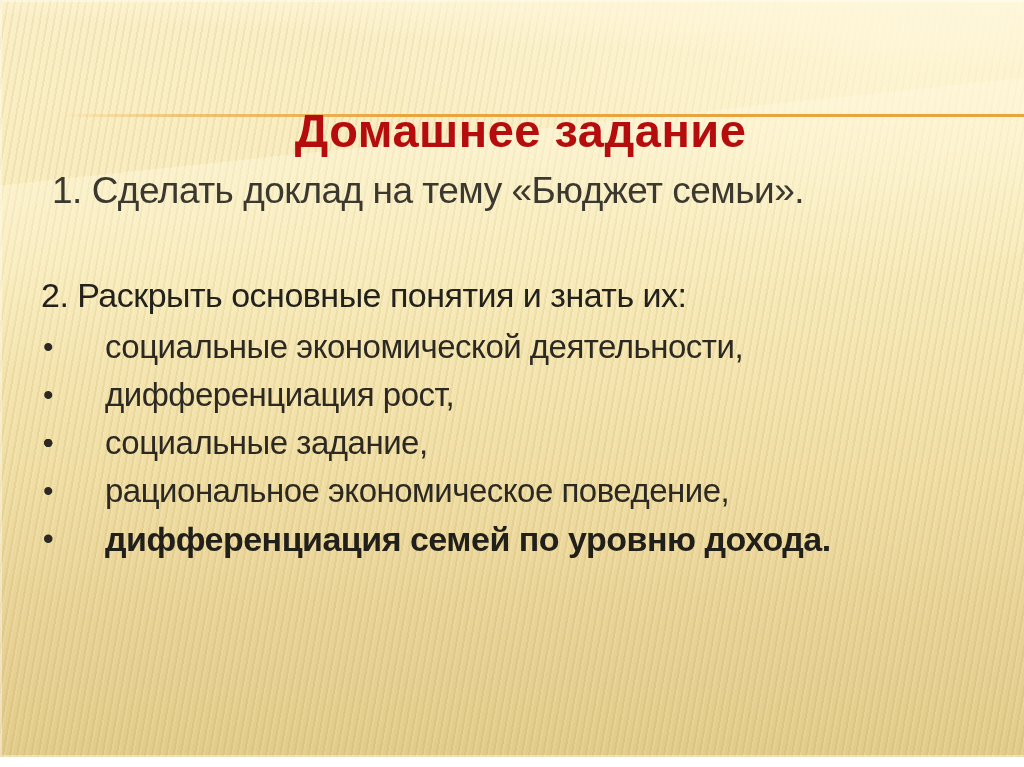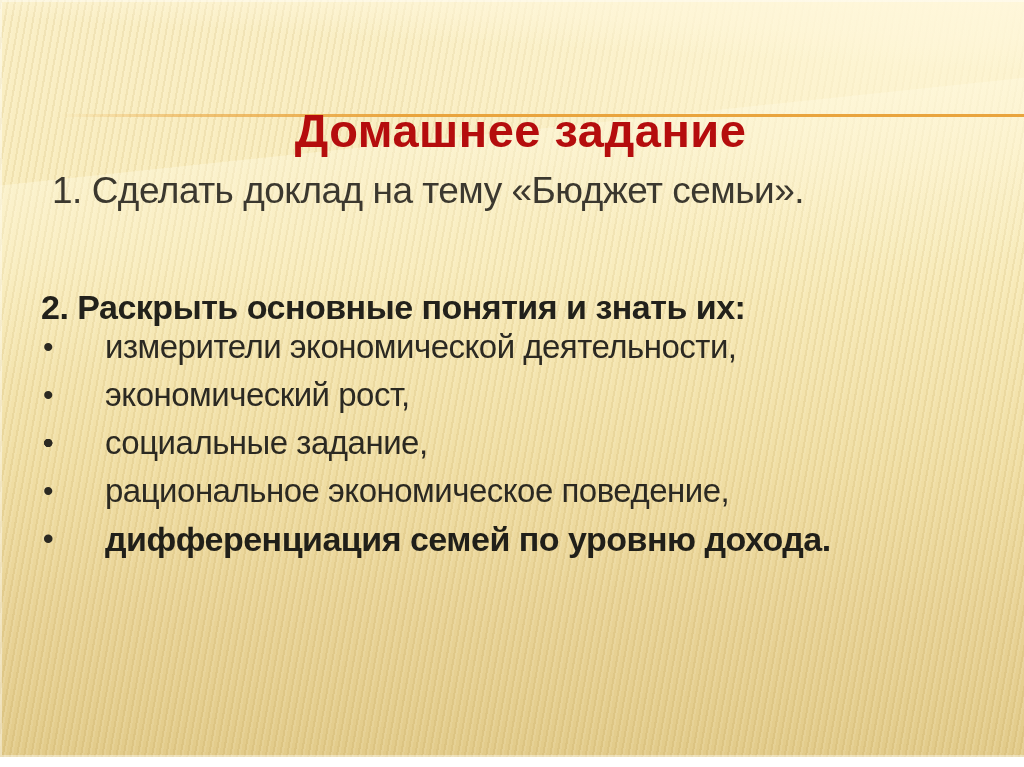--- a/index.html
+++ b/index.html
@@ -75,23 +75,23 @@
   .body-text { letter-spacing: -0.5px; }
   .line1 {
     position: absolute;
     left: 52px; top: 170px;
     font-size: 37px;
     color: #3B382F;
     z-index: 2;
   }
   .line2 {
     position: absolute;
-    left: 41px; top: 288px;
+    left: 41px; top: 276px;
     font-size: 34px;
-    font-weight: bold;
+    font-weight: normal;
     color: #22211B;
     z-index: 2;
   }
   .bullet-list {
     position: absolute;
     left: 41px; top: 323px;
     margin: 0; padding: 0;
     list-style: none;
     z-index: 2;
   }
@@ -130,25 +130,25 @@
       <span>Домашнее задание</span>
     </h1>
 
     <div class="line1 body-text">1. Сделать доклад на тему «Бюджет семьи».</div>
 
     <div class="line2 body-text">2. Раскрыть основные понятия и знать их:</div>
 
     <ul class="bullet-list body-text">
       <li>
         <span class="dot">•</span>
-        <span>измерители экономической деятельности,</span>
+        <span>социальные экономической деятельности,</span>
       </li>
       <li>
         <span class="dot">•</span>
-        <span>экономический рост,</span>
+        <span>дифференциация рост,</span>
       </li>
       <li>
         <span class="dot">•</span>
       </li>
       <li>
         <span class="dot">•</span>
       </li>
       <li>
         <span class="dot">•</span>
         <span>социальные задание,</span>

